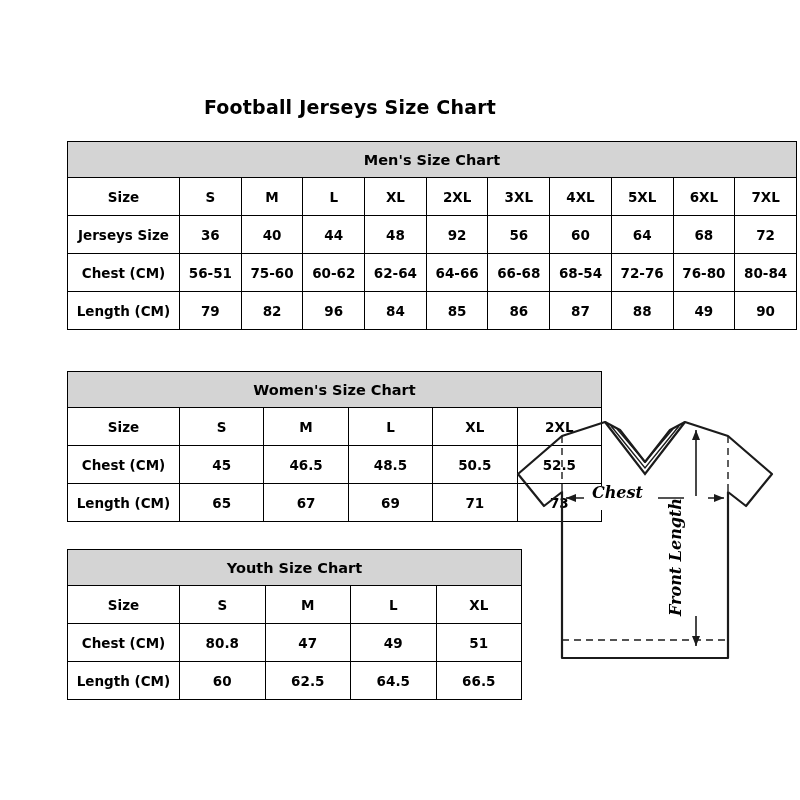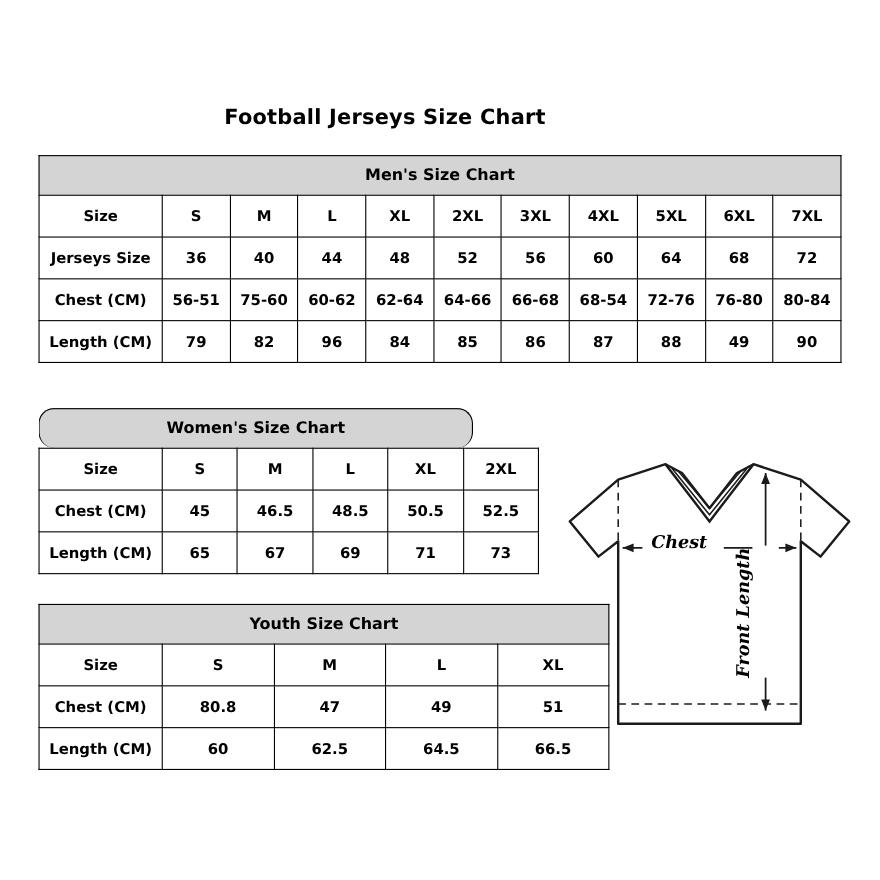--- a/index.html
+++ b/index.html
@@ -21,20 +21,21 @@
     text-align: center;
     font-size: 19px;
     font-weight: bold;
     letter-spacing: 0.2px;
     margin-left: 32px;
   }
   table.sz {
     position: absolute;
     border-collapse: collapse;
     table-layout: fixed;
+    margin-left: 32px;
   }
   table.sz th, table.sz td {
     border: 1px solid #000000;
     text-align: center;
     font-size: 13.5px;
     font-weight: bold;
     padding: 0;
     height: 38px;
     background: #ffffff;
     white-space: nowrap;
@@ -51,26 +52,26 @@
   }
   .rowhead { font-size: 13px; }
 
   
   #men-table { left: 35px; top: 141px; width: 730px; }
   #men-table caption { width: 730px; }
   #men-table col.lbl { width: 112px; }
 
   
   #women-table { left: 35px; top: 371px; width: 455px; }
-  #women-table caption { width: 395px; border-radius: 14px; }
+  #women-table caption { width: 535px; }
   #women-table col.lbl { width: 112px; }
 
   
   #youth-table { left: 35px; top: 549px; width: 455px; }
-  #youth-table caption { width: 519px; }
+  #youth-table caption { width: 455px; }
   #youth-table col.lbl { width: 112px; }
 
   
   #shirt {
     position: absolute;
     left: 500px; top: 400px;
     width: 290px; height: 290px;
   }
   .diagram-label {
     position: absolute;
@@ -124,21 +125,21 @@
         <th>5XL</th>
         <th>6XL</th>
         <th>7XL</th>
       </tr>
       <tr>
         <th class="rowhead">Jerseys Size</th>
         <td>36</td>
         <td>40</td>
         <td>44</td>
         <td>48</td>
-        <td>52</td>
+        <td>92</td>
         <td>56</td>
         <td>60</td>
         <td>64</td>
         <td>68</td>
         <td>72</td>
       </tr>
       <tr>
         <th class="rowhead">Chest (CM)</th>
         <td>56-51</td>
         <td>75-60</td>

